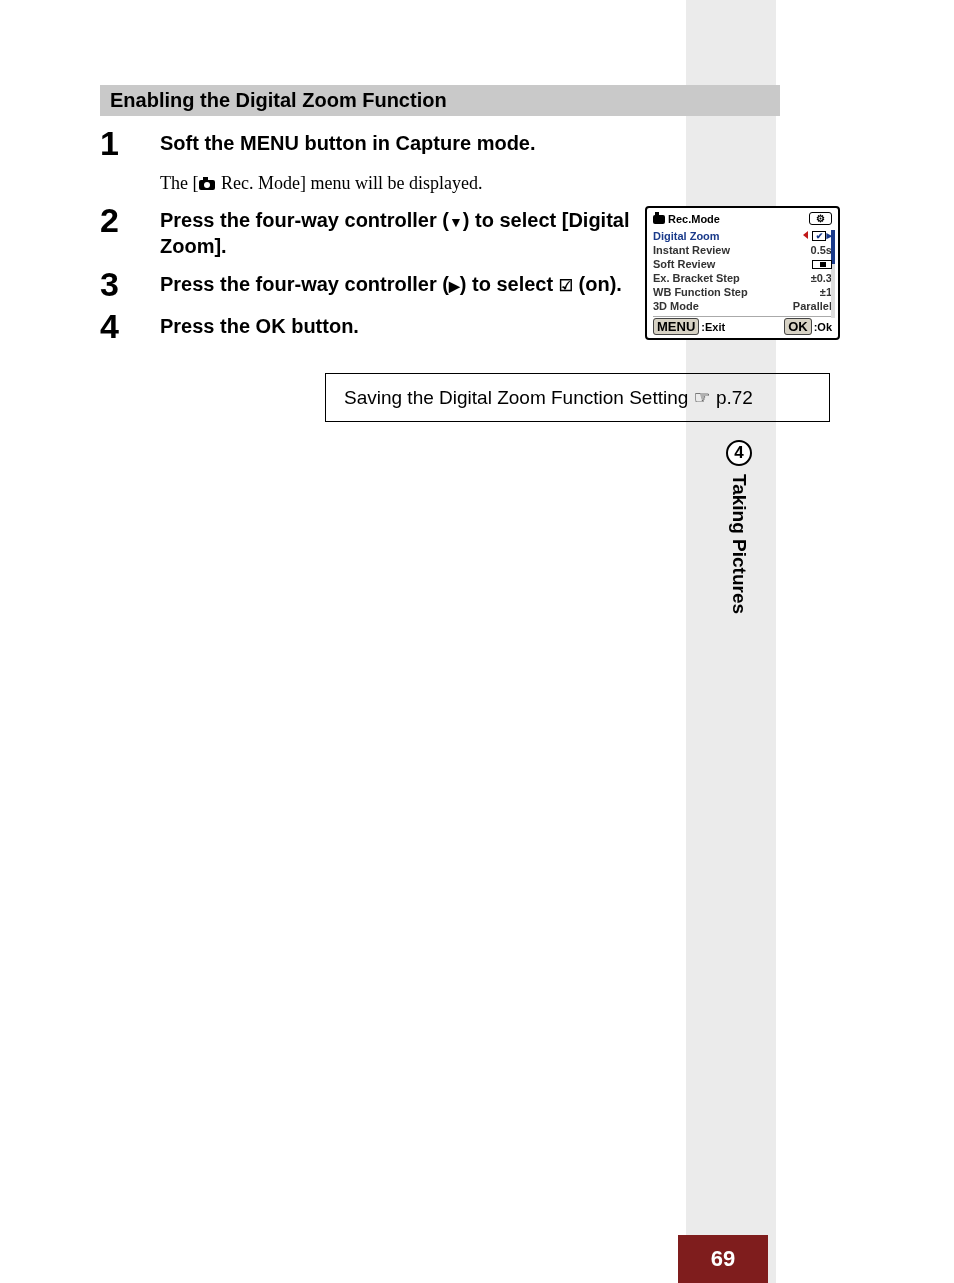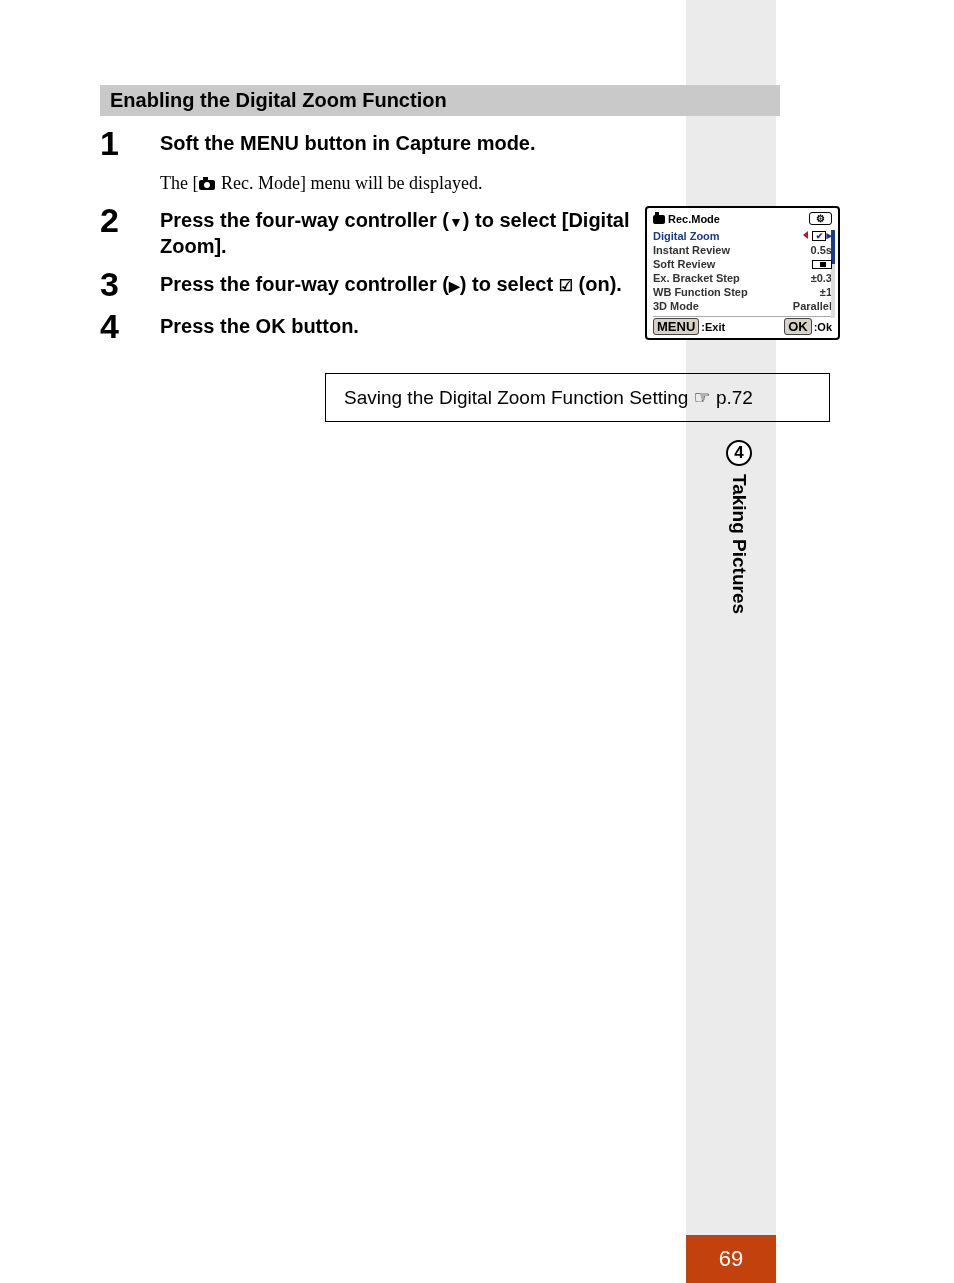--- a/index.html
+++ b/index.html
@@ -86,27 +86,27 @@
       margin-bottom: 8px;
       background: #fff;
     }
     .side-tab-text {
       writing-mode: vertical-rl;
       font-weight: bold;
       font-size: 19px;
     }
     .page-footer-black {
       position: absolute;
-      right: 0;
+      right: 8px;
       bottom: 0;
       width: 90px;
       height: 48px;
-      background: #c2410c;
+      background: #7f1d1d;
       color: #fff;
-      font-weight: normal;
+      font-weight: bold;
       font-size: 22px;
       display: flex;
       align-items: center;
       justify-content: center;
     }
     .right-gray-strip {
       position: absolute;
       right: 0;
       top: 0;
       width: 90px;

